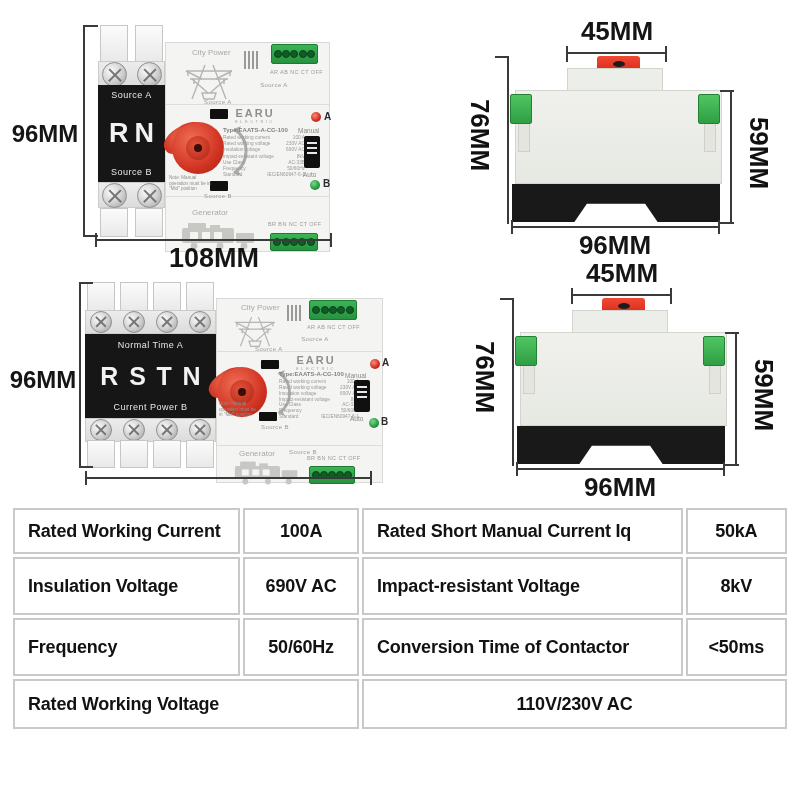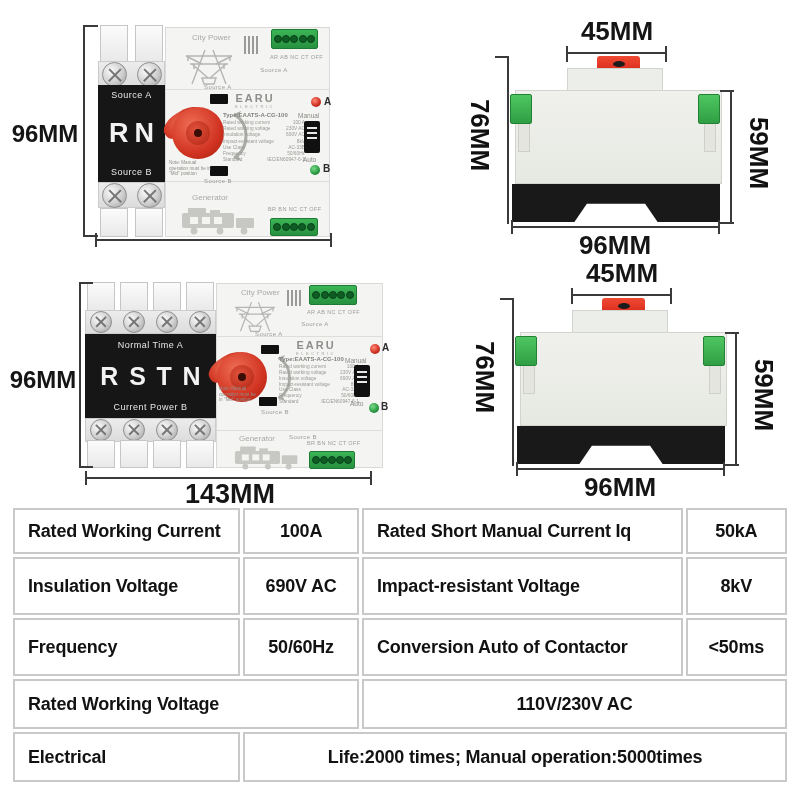--- a/index.html
+++ b/index.html
@@ -12,21 +12,21 @@
   .vlabel{position:absolute;width:80px;height:28px;font-weight:bold;font-size:26px;text-align:center;transform:rotate(90deg);}
   .tower{position:absolute;background:linear-gradient(180deg,#fbfbfb,#e9e9e9);border:1px solid #c6c6c6;box-sizing:border-box;}
   .screwband{position:absolute;background:linear-gradient(180deg,#ececec,#dcdcdc);border:1px solid #cccccc;box-sizing:border-box;}
   .screw{position:absolute;border-radius:50%;background:radial-gradient(circle at 35% 35%,#fafafa,#cfcfcf 55%,#9c9c9c);border:1px solid #8f8f8f;box-sizing:border-box;}
   .screw::before,.screw::after{content:"";position:absolute;left:50%;top:50%;background:#767676;}
   .screw::before{width:72%;height:2px;transform:translate(-50%,-50%) rotate(45deg);}
   .screw::after{width:2px;height:72%;transform:translate(-50%,-50%) rotate(45deg);}
   .blacklabel{position:absolute;background:#161616;color:#f2f2f2;display:flex;flex-direction:column;justify-content:space-between;box-sizing:border-box;}
   .blacklabel .small{font-size:9px;letter-spacing:.5px;text-align:center;color:#e8e8e8;}
   .letters{display:flex;justify-content:space-around;align-items:center;font-weight:bold;}
-  .module{position:absolute;background:#f4f4f2;border:1px solid #d9d9d7;box-sizing:border-box;}
+  .module{position:absolute;background:#f4f4f2;border:1px solid #d9d9d7;box-sizing:border-box;margin-top:15px;}
   .sect-line{position:absolute;left:0;width:100%;height:1px;background:#ddddda;}
   .graytext{position:absolute;color:#a9a9a6;}
   .tinycap{position:absolute;color:#9c9c99;font-size:5.5px;letter-spacing:.4px;white-space:nowrap;}
   .greenterm{position:absolute;background:linear-gradient(180deg,#3cb456,#27913f);border:1px solid #1d7a33;border-radius:2px;display:flex;align-items:center;justify-content:space-around;box-sizing:border-box;padding:0 2px;}
   .greenterm i{width:6px;height:6px;border-radius:50%;background:#0f5c24;border:1px solid #0a431a;}
   .barcode{position:absolute;background:repeating-linear-gradient(90deg,#9a9a9a 0 2px,#f4f4f2 2px 4px);}
   .window{position:absolute;background:#101010;border-radius:1px;}
   .led{position:absolute;border-radius:50%;}
   .led.red{background:radial-gradient(circle at 38% 35%,#ff8a76,#d13325 55%,#8f150b);}
   .led.green{background:radial-gradient(circle at 38% 35%,#7bd98a,#2c9e44 55%,#10581f);}
@@ -199,20 +199,21 @@
     </div>
   </div>
 
   <div class="dimline" style="left:83px;top:25px;width:2px;height:212px;"></div>
   <div class="dimline" style="left:83px;top:25px;width:15px;height:2px;"></div>
   <div class="dimline" style="left:83px;top:235px;width:15px;height:2px;"></div>
   <div class="dimlabel" style="left:8px;top:121px;width:74px;font-size:24px;">96MM</div>
   <div class="dimline" style="left:95px;top:239px;width:237px;height:2px;"></div>
   <div class="dimline" style="left:95px;top:233px;width:2px;height:14px;"></div>
   <div class="dimline" style="left:330px;top:233px;width:2px;height:14px;"></div>
+  <div class="dimlabel" style="left:148px;top:244px;width:132px;font-size:27px;">108MM</div>
 
   <div class="abs" style="left:85px;top:282px;width:298px;height:186px;">
     <div class="tower" style="left:2px;top:0;width:28px;height:30px;"></div>
     <div class="tower" style="left:35px;top:0;width:28px;height:30px;"></div>
     <div class="tower" style="left:68px;top:0;width:28px;height:30px;"></div>
     <div class="tower" style="left:101px;top:0;width:28px;height:30px;"></div>
     <div class="screwband" style="left:0;top:28px;width:131px;height:24px;"></div>
     <div class="screw" style="left:5px;top:29px;width:22px;height:22px;"></div>
     <div class="screw" style="left:38px;top:29px;width:22px;height:22px;"></div>
     <div class="screw" style="left:71px;top:29px;width:22px;height:22px;"></div>
@@ -348,21 +349,20 @@
     </div>
   </div>
 
   <div class="dimline" style="left:79px;top:282px;width:2px;height:186px;"></div>
   <div class="dimline" style="left:79px;top:282px;width:14px;height:2px;"></div>
   <div class="dimline" style="left:79px;top:466px;width:14px;height:2px;"></div>
   <div class="dimlabel" style="left:6px;top:367px;width:74px;font-size:24px;">96MM</div>
   <div class="dimline" style="left:85px;top:477px;width:287px;height:2px;"></div>
   <div class="dimline" style="left:85px;top:471px;width:2px;height:14px;"></div>
   <div class="dimline" style="left:370px;top:471px;width:2px;height:14px;"></div>
-  <div class="dimlabel" style="left:155px;top:480px;width:150px;font-size:27px;">143MM</div>
 
   <div class="abs" style="left:440px;top:10px;width:350px;height:245px;">
     <div class="dimlabel" style="left:137px;top:8px;width:80px;font-size:26px;">45MM</div>
     <div class="dimline" style="left:126px;top:42px;width:101px;height:2px;"></div>
     <div class="dimline" style="left:126px;top:36px;width:2px;height:16px;"></div>
     <div class="dimline" style="left:225px;top:36px;width:2px;height:16px;"></div>
     <div class="redclip" style="left:157px;top:46px;width:43px;height:16px;"></div>
     <div class="sv-step" style="left:127px;top:58px;width:96px;height:24px;"></div>
     <div class="sv-body" style="left:75px;top:80px;width:207px;height:94px;"></div>
     <div class="cliptab" style="left:78px;top:108px;width:12px;height:34px;"></div>
@@ -427,27 +427,23 @@
     </tr>
     <tr style="height:58px;">
       <td class="lab">Insulation Voltage</td>
       <td class="val">690V AC</td>
       <td class="lab">Impact-resistant Voltage</td>
       <td class="val">8kV</td>
     </tr>
     <tr style="height:58px;">
       <td class="lab">Frequency</td>
       <td class="val">50/60Hz</td>
-      <td class="lab">Conversion Auto of Contactor</td>
+      <td class="lab">Conversion Time of Contactor</td>
       <td class="val">&lt;50ms</td>
     </tr>
     <tr style="height:50px;">
       <td class="lab" colspan="2">Rated Working Voltage</td>
       <td class="val" colspan="2">110V/230V AC</td>
     </tr>
-    <tr style="height:50px;">
-      <td class="lab">Electrical</td>
-      <td class="val" colspan="3">Life:2000 times; Manual operation:5000times</td>
-    </tr>
   </tbody>
     </table>
 
 </div>
 
 </body></html>

